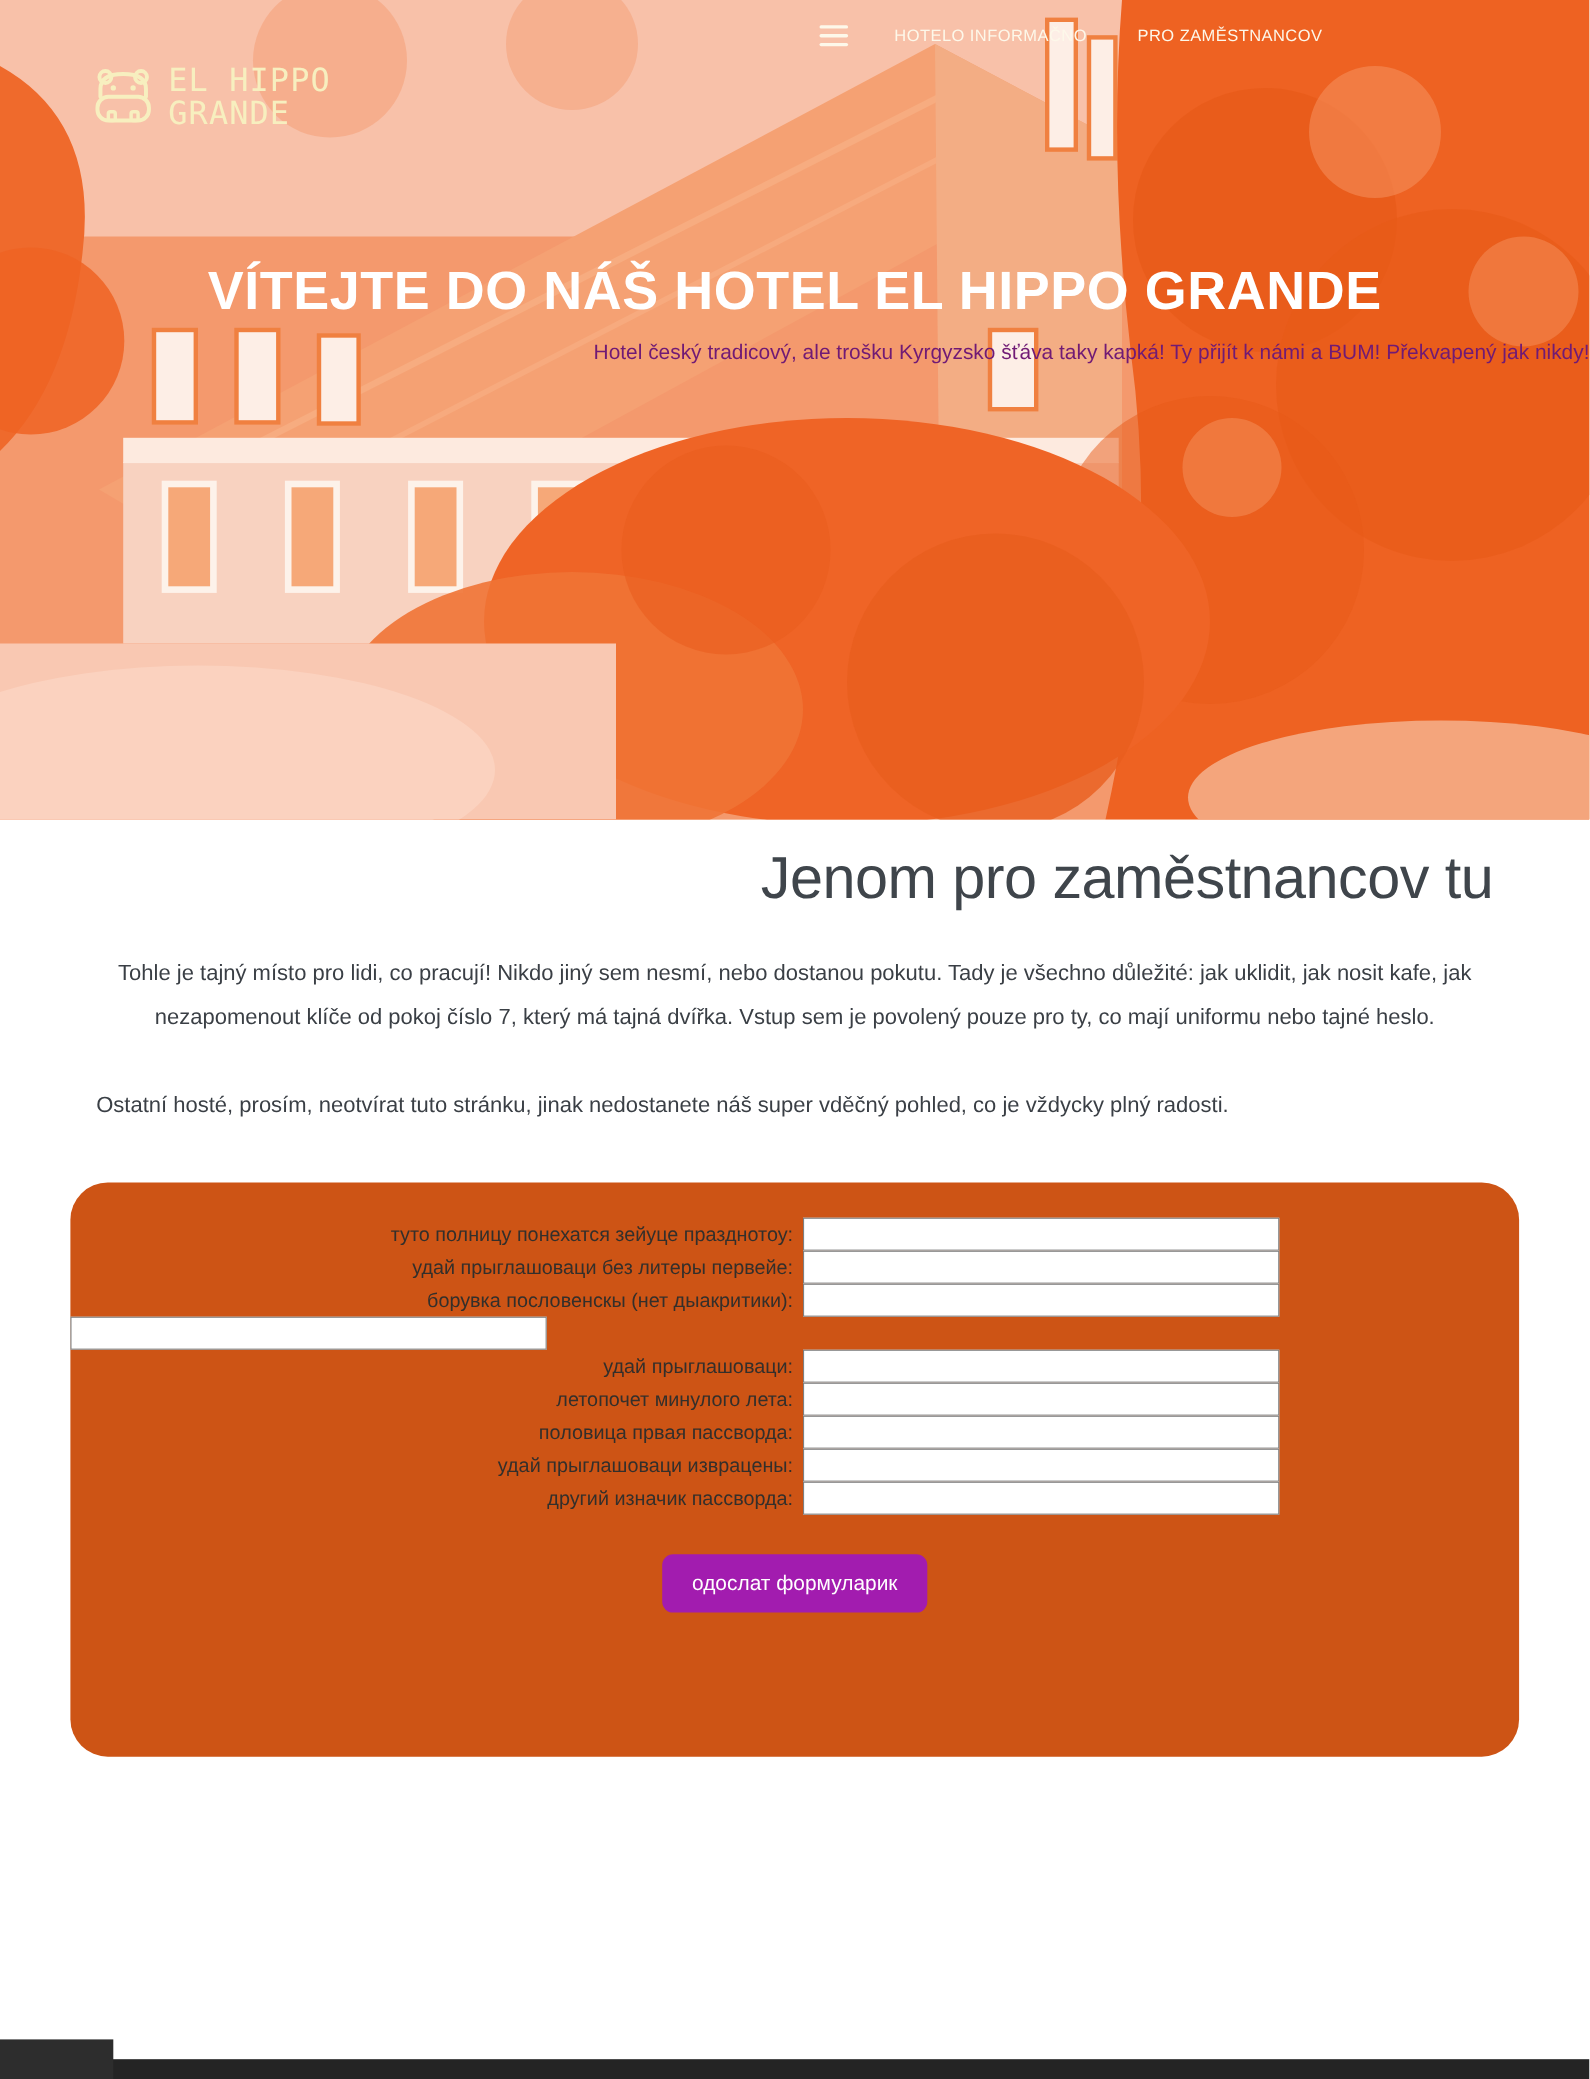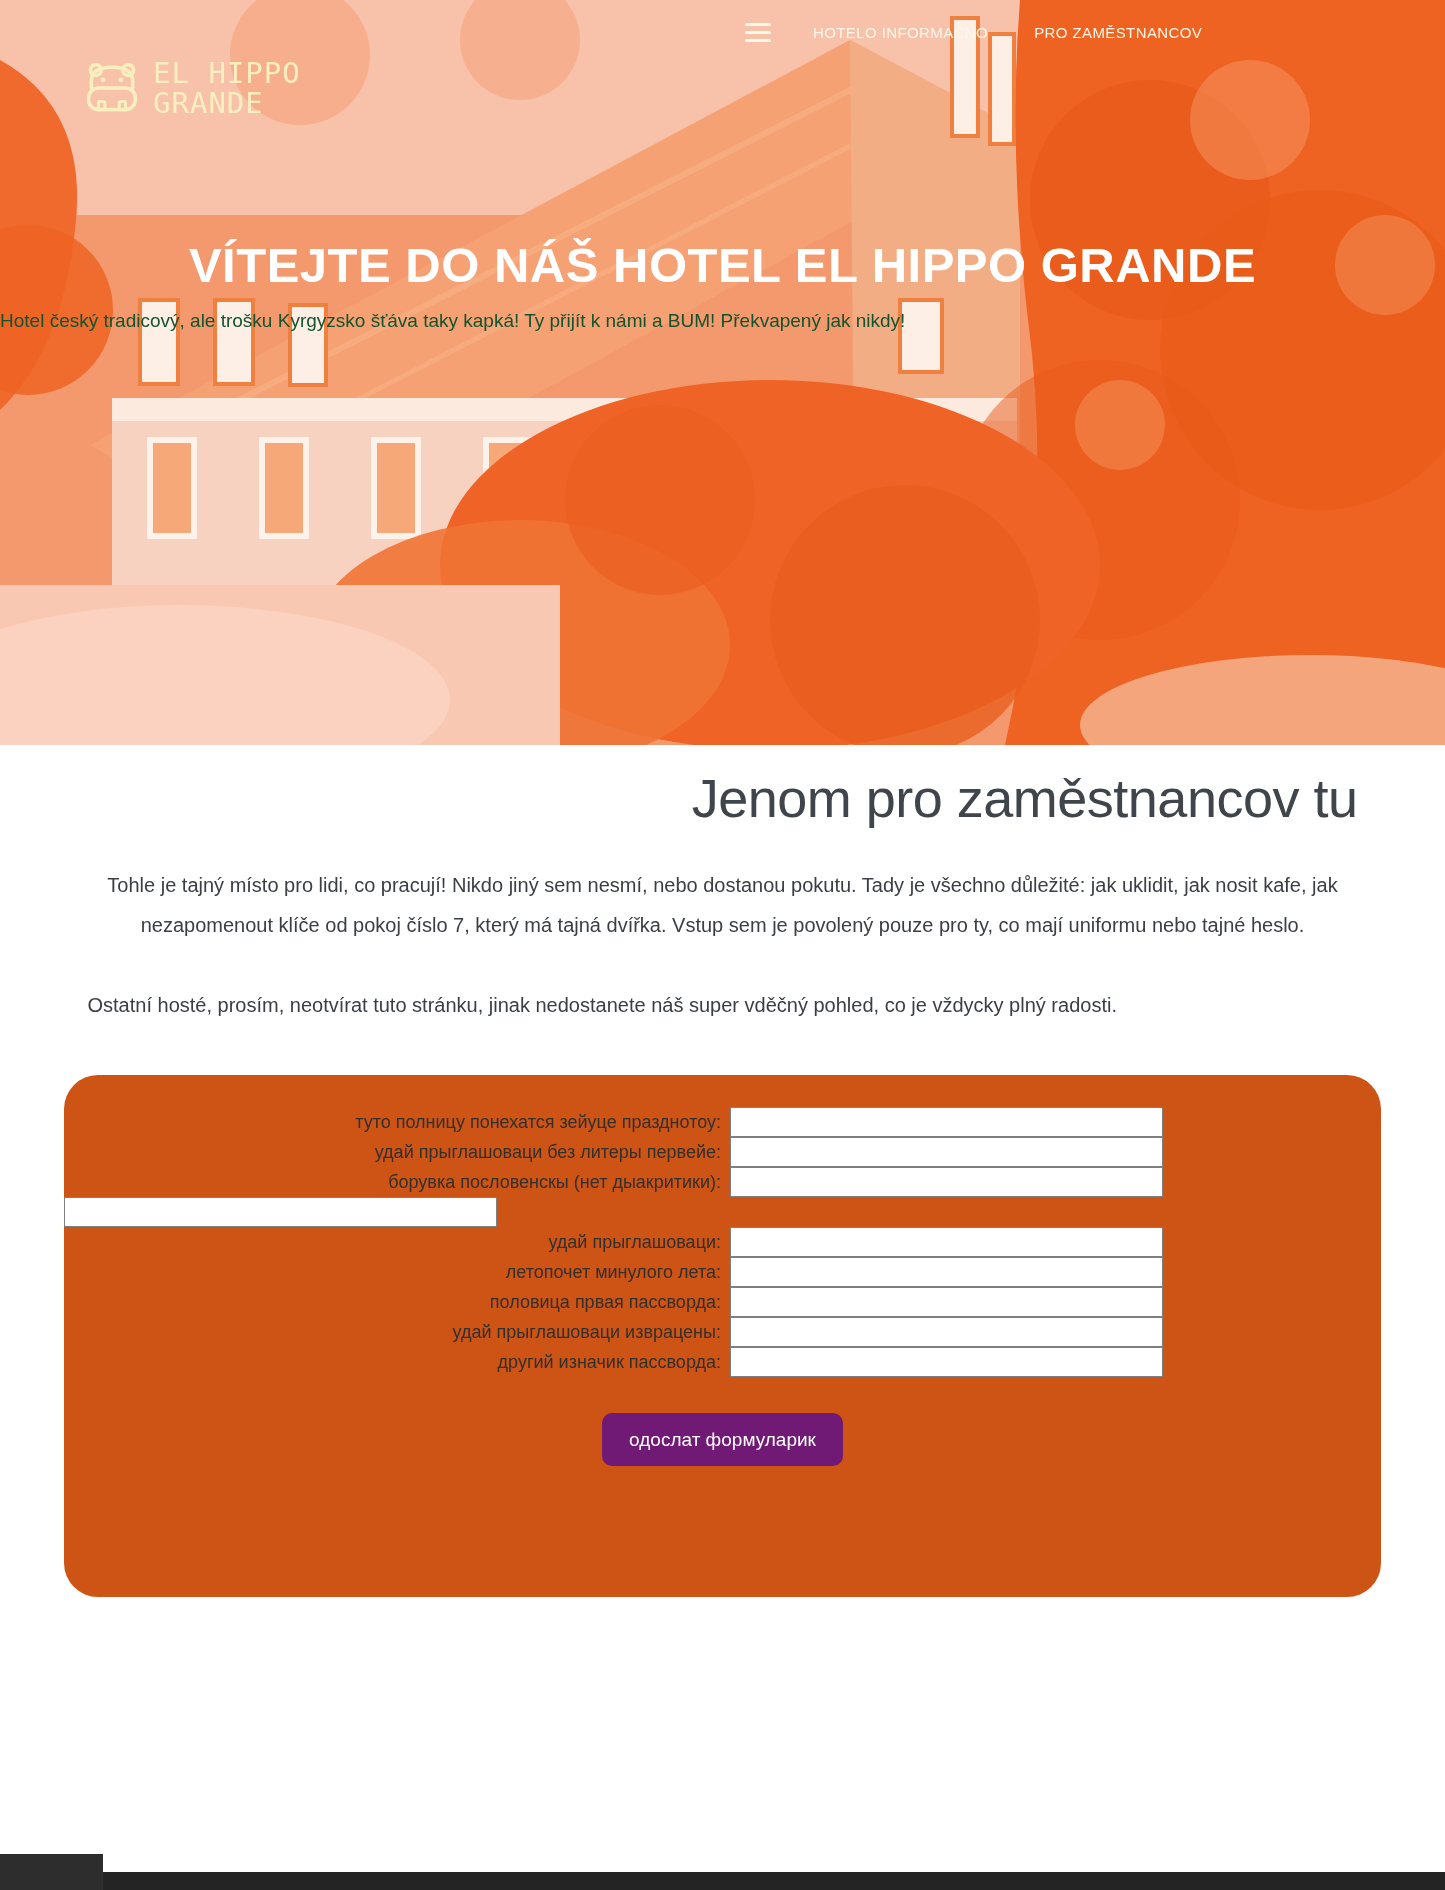--- a/index.html
+++ b/index.html
@@ -17,41 +17,41 @@
              color:#f7efbf;letter-spacing:1px;white-space:pre-line;}
   .nav{position:absolute;left:745px;top:14px;display:flex;align-items:center;}
   .hamburger{width:26px;height:19px;margin-right:20px;display:flex;flex-direction:column;
              justify-content:space-between;cursor:pointer;}
   .hamburger span{display:block;height:2.6px;background:#fdf8ea;border-radius:2px;}
   .nav-item{color:#fdf8ea;font-size:15px;letter-spacing:.4px;padding:10px 22px;cursor:pointer;white-space:nowrap;}
   .nav-item + .nav-item{margin-left:2px;}
 
   .hero-title{position:absolute;top:236px;left:0;width:100%;text-align:center;z-index:4;
               color:#ffffff;font-size:49px;font-weight:700;line-height:58px;letter-spacing:.5px;margin:0;}
-  .hero-subtitle{position:absolute;top:308px;left:0;width:100%;text-align:left;z-index:4;
-                 color:#14532d;font-size:19px;line-height:26px;margin:0;}
+  .hero-subtitle{position:absolute;top:308px;left:0;width:100%;text-align:right;z-index:4;
+                 color:#701a75;font-size:19px;line-height:26px;margin:0;}
 
   
   .content{width:1270px;margin:0 auto;}
   .section-title{margin:22px 0 0;text-align:right;color:#3f454b;font-weight:400;
                  font-size:54px;line-height:62px;letter-spacing:-.5px;}
   .intro{margin:36px 0 0;text-align:center;color:#3a3f45;font-size:20px;line-height:40px;}
   .note{margin:40px 0 0;text-align:left;color:#3a3f45;font-size:20px;line-height:40px;}
 
   
   .form-panel{margin:50px 64px 0;height:522px;box-sizing:border-box;background:#cd5415;
               border-radius:34px;padding-top:32px;}
   .form-row{display:flex;align-items:center;height:30px;}
   .form-row label{flex:0 0 666px;box-sizing:border-box;padding-right:9px;text-align:right;
                   color:#332f2b;font-size:18px;line-height:30px;white-space:nowrap;}
   .form-row input{flex:0 0 433px;width:433px;height:30px;box-sizing:border-box;background:#ffffff;
                   border:1px solid #7f7f7f;border-radius:0;padding:0 8px;font-size:16px;
                   font-family:"Liberation Sans",sans-serif;outline:none;}
   .submit-wrap{text-align:center;margin-top:36px;}
-  .submit-btn{display:inline-block;height:53px;padding:0 27px;background:#701a75;color:#ffffff;
+  .submit-btn{display:inline-block;height:53px;padding:0 27px;background:#a21caf;color:#ffffff;
               border:none;border-radius:10px;font-size:19px;font-family:"Liberation Sans",sans-serif;
               cursor:pointer;}
 
   
   .footer{margin-top:275px;height:85px;background:#242424;position:relative;overflow:visible;}
   .footer-tile{position:absolute;left:0;bottom:0;width:103px;height:103px;background:#2d2d2d;}
 </style>
 </head>
 <body>
 

